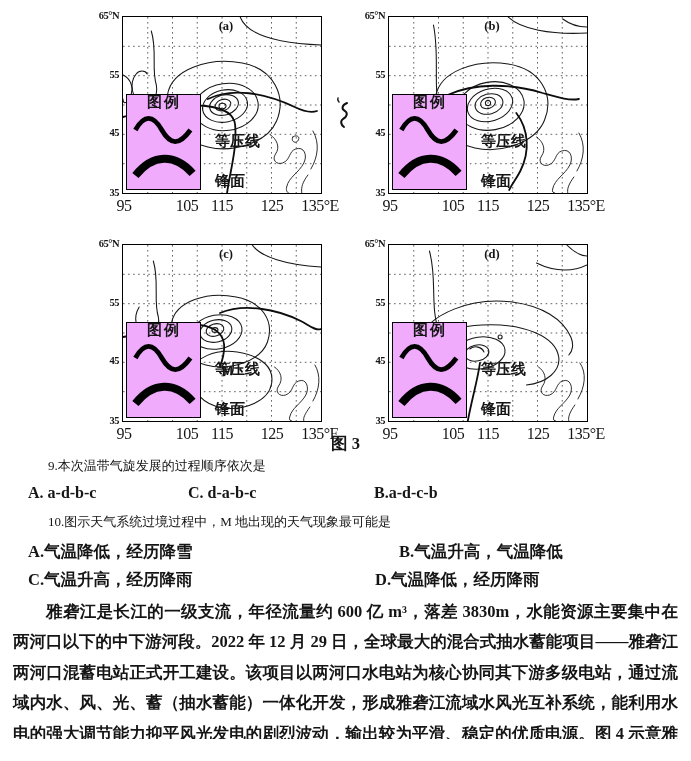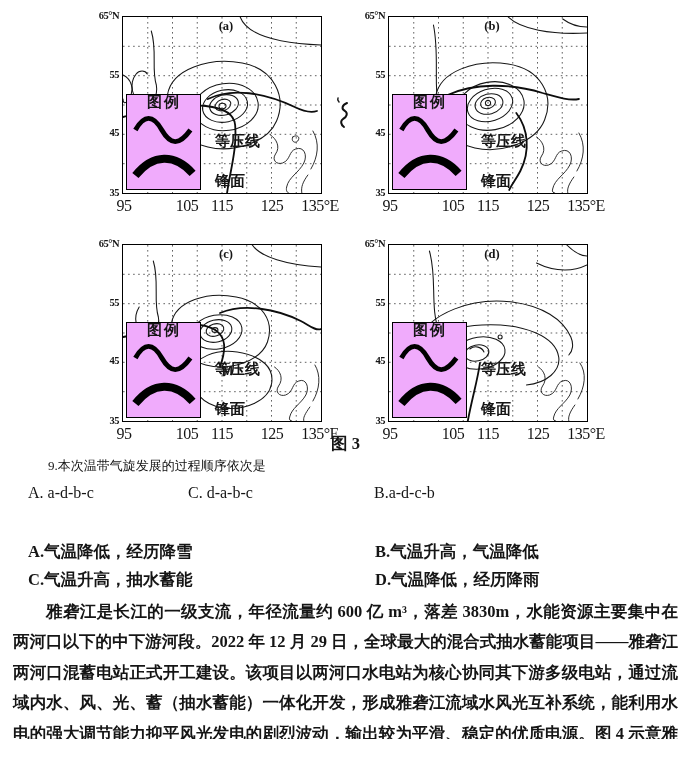--- a/index.html
+++ b/index.html
@@ -55,25 +55,25 @@
   .fig-caption {
     position:absolute; top:433px; left:0; width:691px; text-align:center;
     font-size:16.5px; font-weight:bold;
   }
   .q-stem { position:absolute; left:12px; font-size:13px; font-weight:normal; white-space:nowrap;margin-left:36px; }
   .q9-stem { top:457px; }
   .q10-stem { top:513px; }
   .q9-options {
     position:absolute; top:484px; left:28px; width:648px;
     display:grid; grid-template-columns:160px 186px 181px auto;
-    font-size:16px; font-weight:normal; font-family:"Liberation Serif",serif;
+    font-size:16px; font-weight:bold; font-family:"Liberation Serif",serif;
   }
   .q10-row { position:absolute; left:28px; width:650px; display:grid;
     grid-template-columns:347px auto; font-size:16.5px; font-weight:bold; }
-  .q10-row-1 { top:541px; }
+  .q10-row-1 { top:541px;gap:24px; }
   .q10-row-2 { top:569px; }
   .opt { white-space:nowrap; }
   
   .passage {
     position:absolute; top:597px; left:13px; width:665px;
     font-size:16.5px; line-height:30.4px; font-weight:bold;
     text-align:justify; text-indent:2em; margin:0;
   }
 </style>
 </head>
@@ -351,24 +351,25 @@
 
   <div class="fig-caption">图 3</div>
 
   <div class="q-stem q9-stem"><span>9.</span><span>本次温带气旋发展的过程顺序依次是</span></div>
   <div class="q9-options">
     <span class="opt">A. a-d-b-c</span>
     <span class="opt">C. d-a-b-c</span>
     <span class="opt">B.a-d-c-b</span>
   </div>
 
+  <div class="q-stem q10-stem"><span>10.</span><span>图示天气系统过境过程中，M 地出现的天气现象最可能是</span></div>
   <div class="q10-row q10-row-1">
     <span class="opt">A.气温降低，经历降雪</span>
     <span class="opt">B.气温升高，气温降低</span>
   </div>
   <div class="q10-row q10-row-2">
-    <span class="opt">C.气温升高，抽水蓄能</span>
+    <span class="opt">C.气温升高，经历降雨</span>
     <span class="opt">D.气温降低，经历降雨</span>
   </div>
 
   <p class="passage">雅砻江是长江的一级支流，年径流量约 600 亿 m³，落差 3830m，水能资源主要集中在两河口以下的中下游河段。2022 年 12 月 29 日，全球最大的混合式抽水蓄能项目——雅砻江两河口混蓄电站正式开工建设。该项目以两河口水电站为核心协同其下游多级电站，通过流域内水、风、光、蓄（抽水蓄能）一体化开发，形成雅砻江流域水风光互补系统，能利用水电的强大调节能力抑平风光发电的剧烈波动，输出较为平滑、稳定的优质电源。图 4 示意雅砻江流域 12 月水风光互补电源平均日内出力过程。据此完成 11～12 题。</p>
 
 </div>
 
 </body></html>

